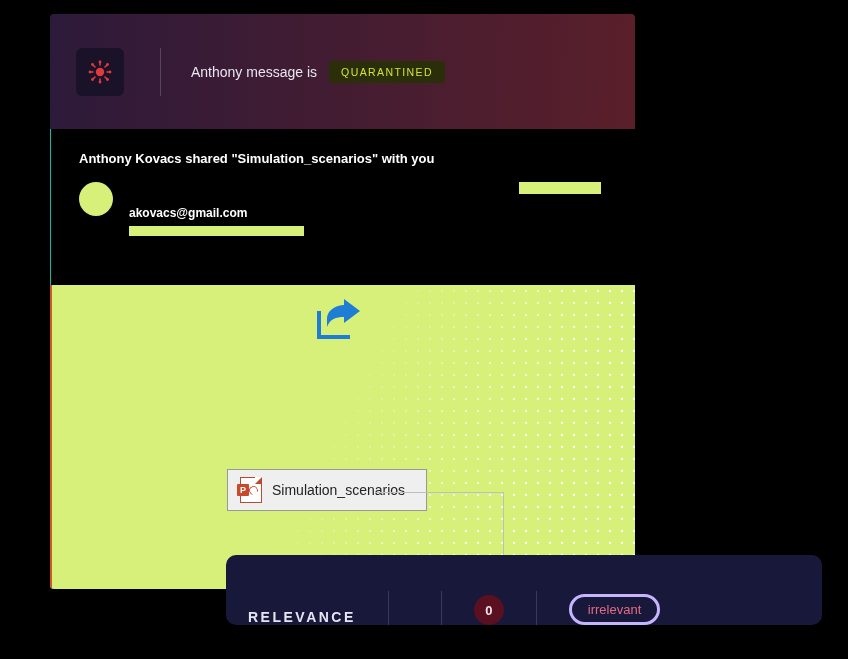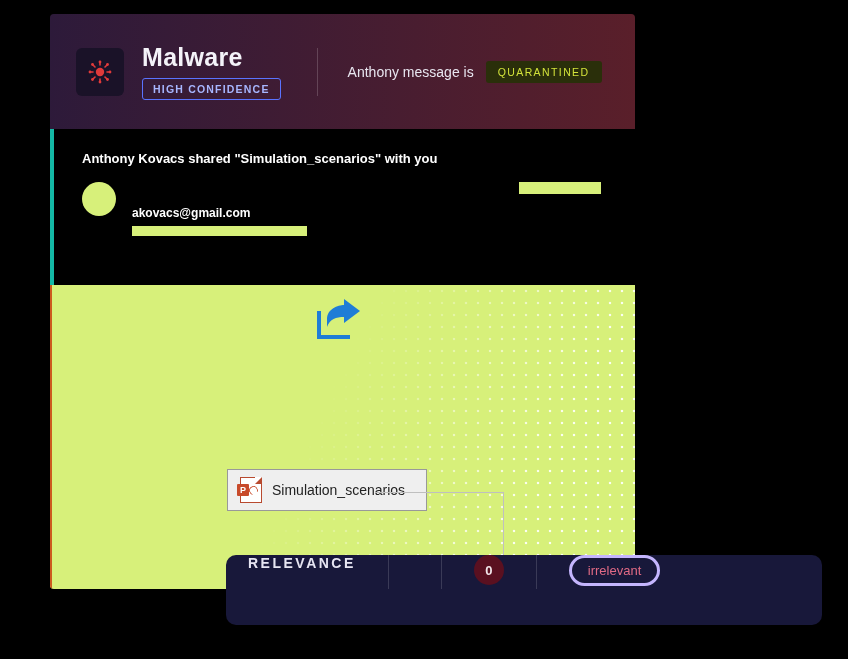--- a/index.html
+++ b/index.html
@@ -57,21 +57,21 @@
     color: #d2e23a;
     font-size: 10.5px;
     letter-spacing: 1.4px;
     padding: 5px 12px;
     border-radius: 3px;
     font-weight: 400;
   }
 
   .email-block {
     height: 156px;
-    border-left: 4px solid #14b8a6;
+    border-left: 1px solid #14b8a6;
     background: #000;
     padding: 22px 28px;
   }
   .email-subject { color: #fff; font-size: 13px; font-weight: 700; margin-bottom: 16px; }
   .sender-row { display: flex; align-items: flex-start; gap: 16px; position: relative; }
   .avatar { width: 34px; height: 34px; border-radius: 50%; background: #d7f07a; }
   .sender-col { display: flex; flex-direction: column; gap: 6px; margin-top: 24px; }
   .sender-email { color: #fff; font-size: 12px; font-weight: 600; }
   .redact-a { width: 175px; height: 10px; background: #d7f07a; }
   .redact-b { position: absolute; right: 6px; top: 0; width: 82px; height: 12px; background: #d7f07a; }
@@ -162,21 +162,21 @@
 
   .relevance-bar {
     position: absolute;
     left: 226px;
     top: 555px;
     width: 596px;
     height: 70px;
     background: #18183a;
     border-radius: 10px;
     display: flex;
-    align-items: flex-start;
+    align-items: flex-end;
     padding: 0 22px;
     gap: 12px;
   }
   .rel-label {
     color: #e6e5f2;
     font-size: 14px;
     font-weight: 800;
     letter-spacing: 2.5px;
   }
   .rel-div { width: 1px; height: 34px; background: rgba(255,255,255,.15); margin: 0 20px; }
@@ -218,24 +218,20 @@
         <circle cx="13" cy="3" r="1.4" fill="#e03a3a"></circle>
         <circle cx="13" cy="23" r="1.4" fill="#e03a3a"></circle>
         <circle cx="3" cy="13" r="1.4" fill="#e03a3a"></circle>
         <circle cx="23" cy="13" r="1.4" fill="#e03a3a"></circle>
         <circle cx="5.5" cy="5.5" r="1.4" fill="#e03a3a"></circle>
         <circle cx="20.5" cy="5.5" r="1.4" fill="#e03a3a"></circle>
         <circle cx="5.5" cy="20.5" r="1.4" fill="#e03a3a"></circle>
         <circle cx="20.5" cy="20.5" r="1.4" fill="#e03a3a"></circle>
       </svg>
     </div>
-    <div class="threat-title-wrap">
-      <div class="threat-title">Malware</div>
-      <div class="confidence-badge">HIGH CONFIDENCE</div>
-    </div>
     <div class="vdiv"></div>
     <div class="status-line">
       <span>Anthony message is</span>
       <span class="quarantine-badge">QUARANTINED</span>
     </div>
   </div>
 
   <div class="email-block">
     <div class="email-subject">Anthony Kovacs shared "Simulation_scenarios" with you</div>
     <div class="sender-row">

